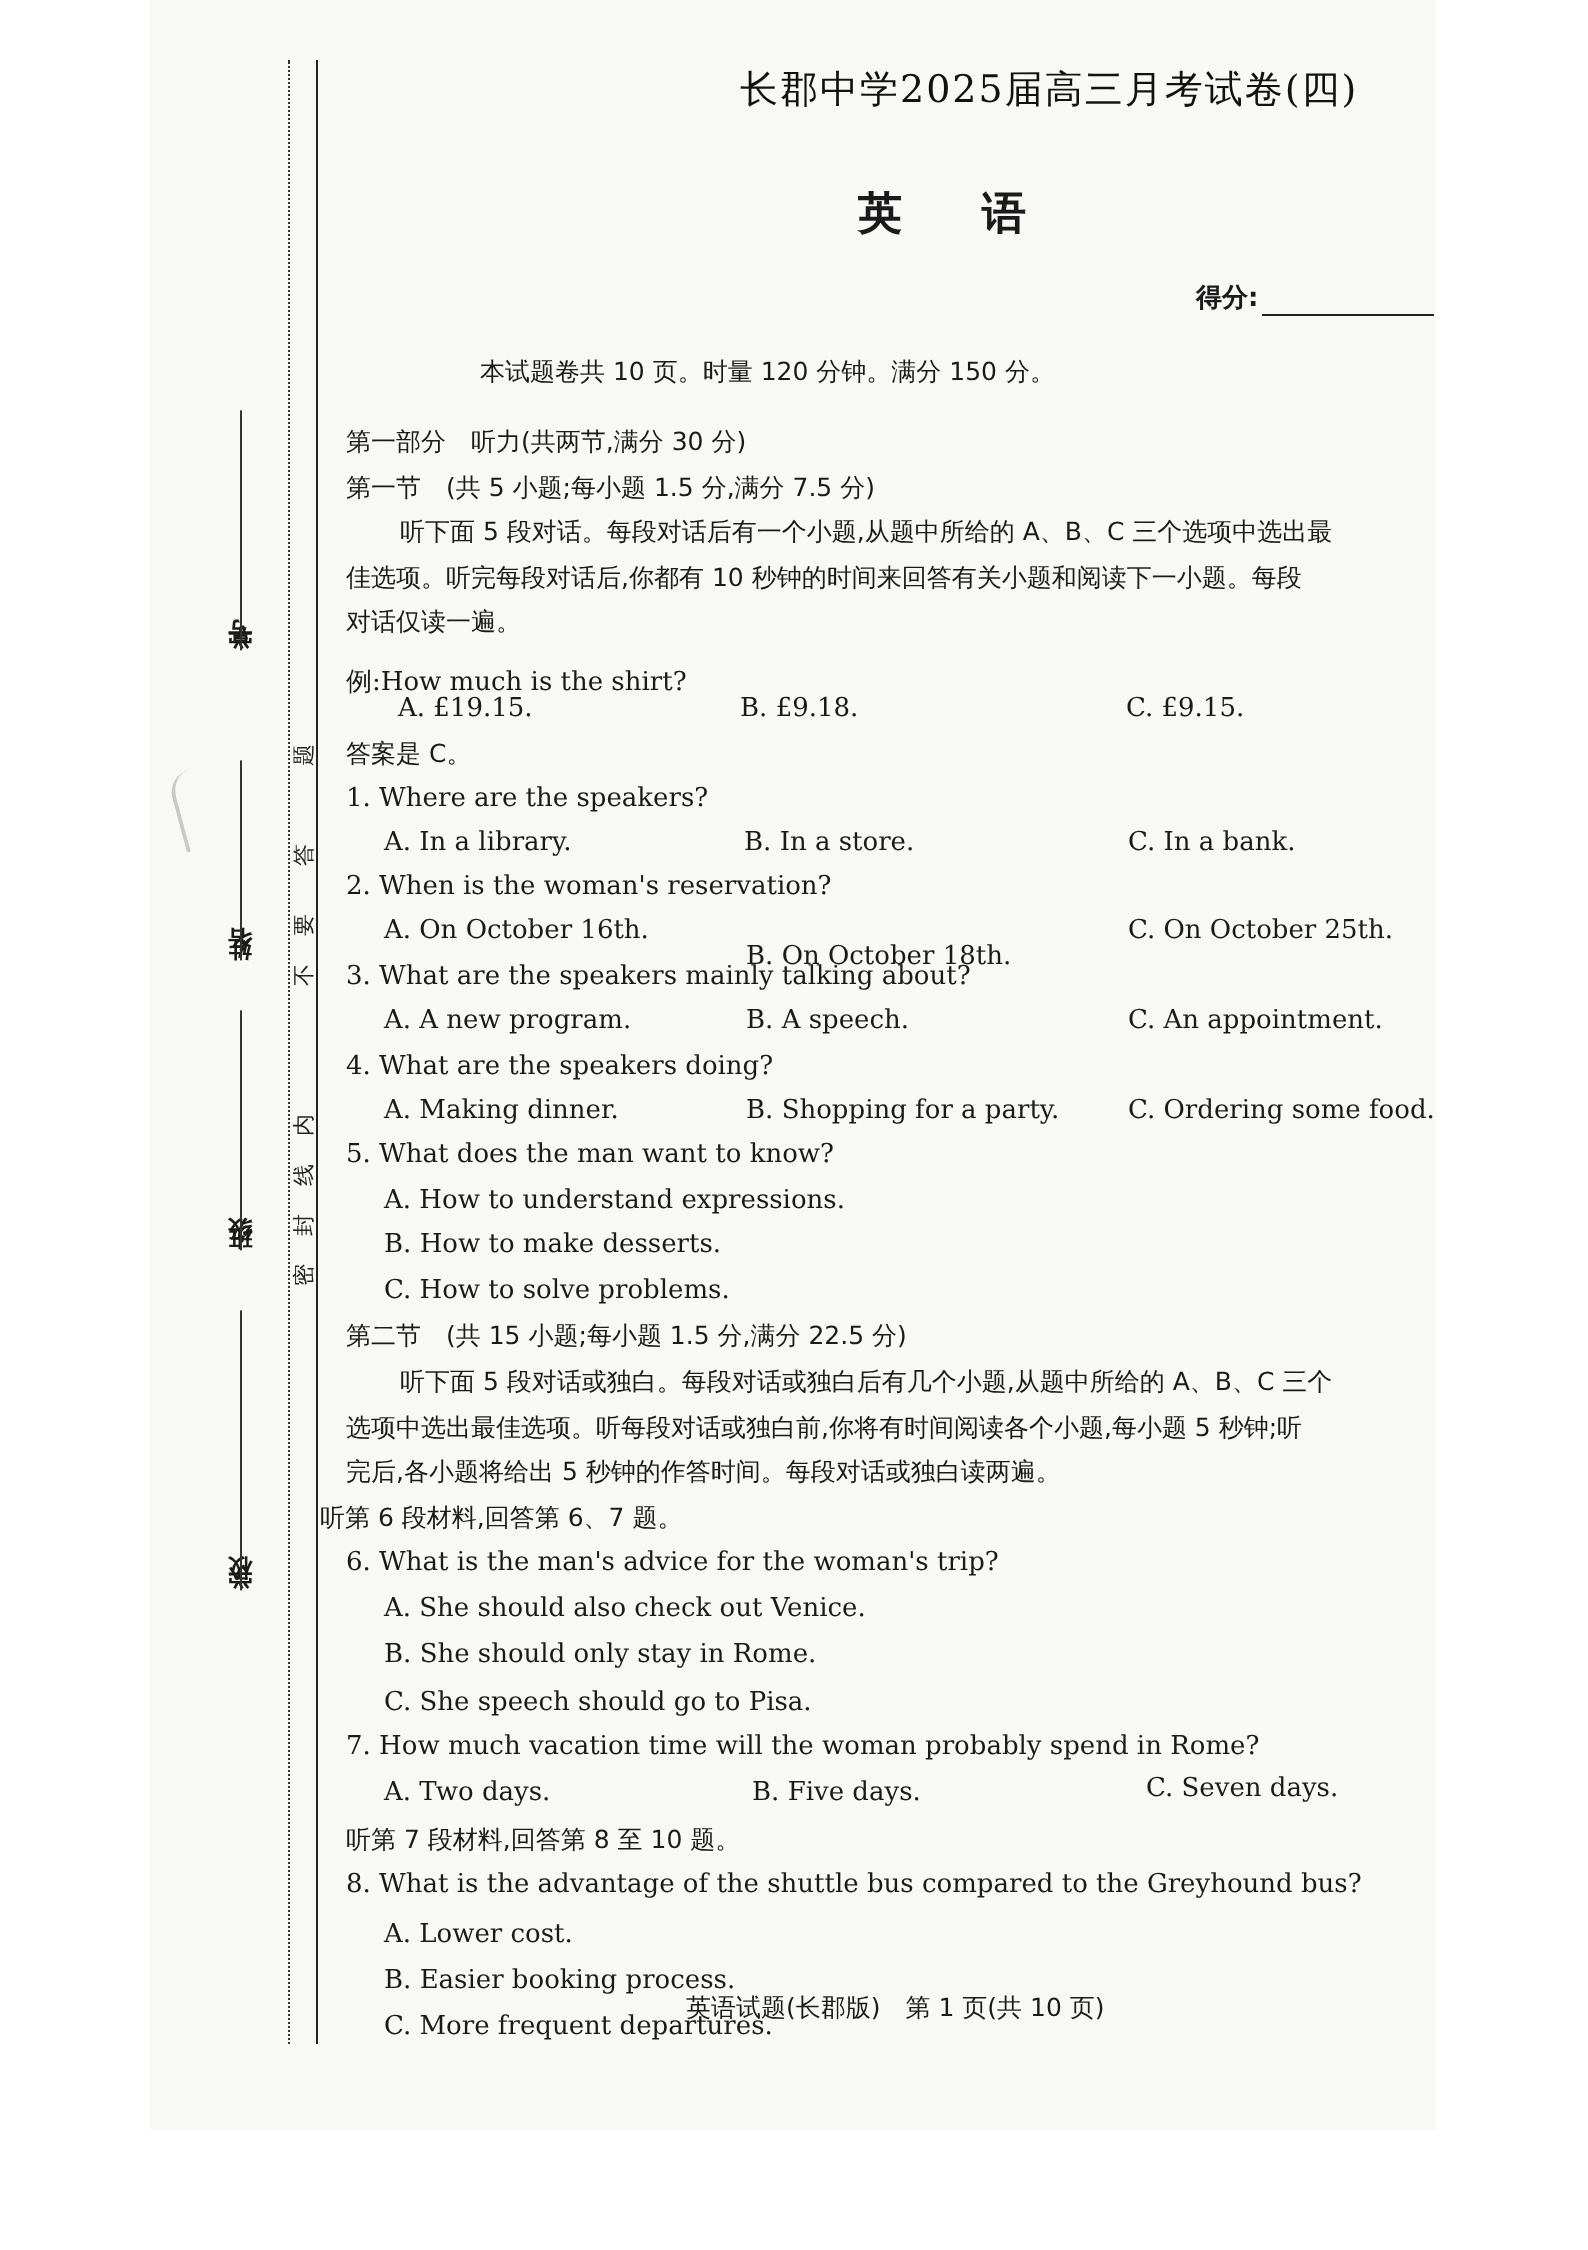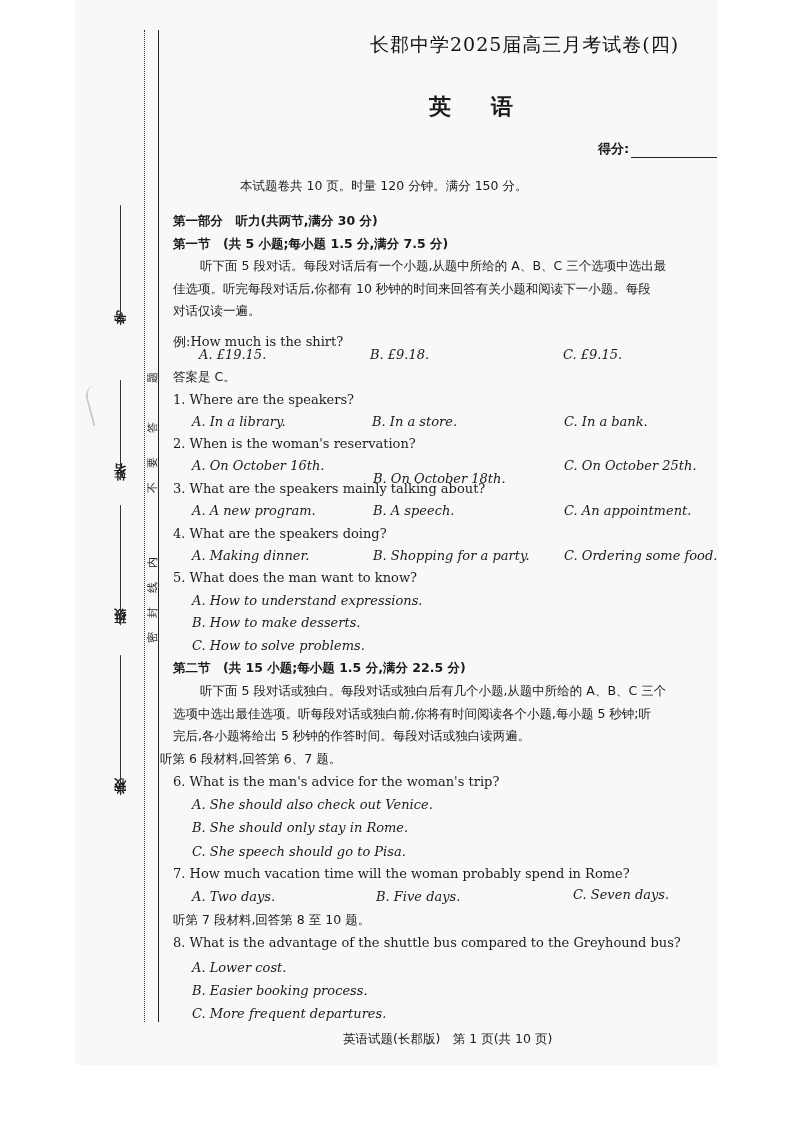--- a/index.html
+++ b/index.html
@@ -43,25 +43,25 @@
       position: absolute; left: 393px; top: 92px; font-size: 22px; font-weight: bold;
       letter-spacing: 40px; font-family: "DejaVu Sans", sans-serif; margin-left: 36px;
     }
     .score {
       position: absolute; left: 598px; top: 140px; font-size: 13px; font-weight: bold;
       font-family: "DejaVu Sans", sans-serif; display: flex; align-items: flex-end;
     }
     .score .blank { display: inline-block; width: 86px; border-bottom: 1px solid #222; margin-left: 2px; height: 14px; }
     .text { position: absolute; font-size: 13px; line-height: 16px; white-space: nowrap; }
     .cn { font-family: "DejaVu Sans", sans-serif; font-size: 12.5px; }
-    .bold { font-weight: bold; }
+    .bold { font-weight: normal; }
     .en { font-family: "DejaVu Serif", "Liberation Serif", serif; font-size: 13px; }
-    .opt { position: absolute; font-size: 13px; white-space: nowrap; font-family: "DejaVu Serif", serif; font-style: italic; }
+    .opt { position: absolute; font-size: 13px; white-space: nowrap; font-family: "DejaVu Serif", serif; }
     .footer {
-      position: absolute; left: 343px; top: 1031px; font-size: 12.5px;
+      position: absolute; left: 343px; top: 996px; font-size: 12.5px;
       font-family: "DejaVu Sans", sans-serif; white-space: nowrap; text-align: center;
     }
     .mark { position: absolute; left: 88px; top: 385px; width: 14px; height: 40px;
       border-left: 2px solid #aaa; border-radius: 12px 0 0 0; opacity: 0.6; transform: rotate(-15deg); }
   </style>
 </head>
 <body>
 
 <div class="page"></div>
 

